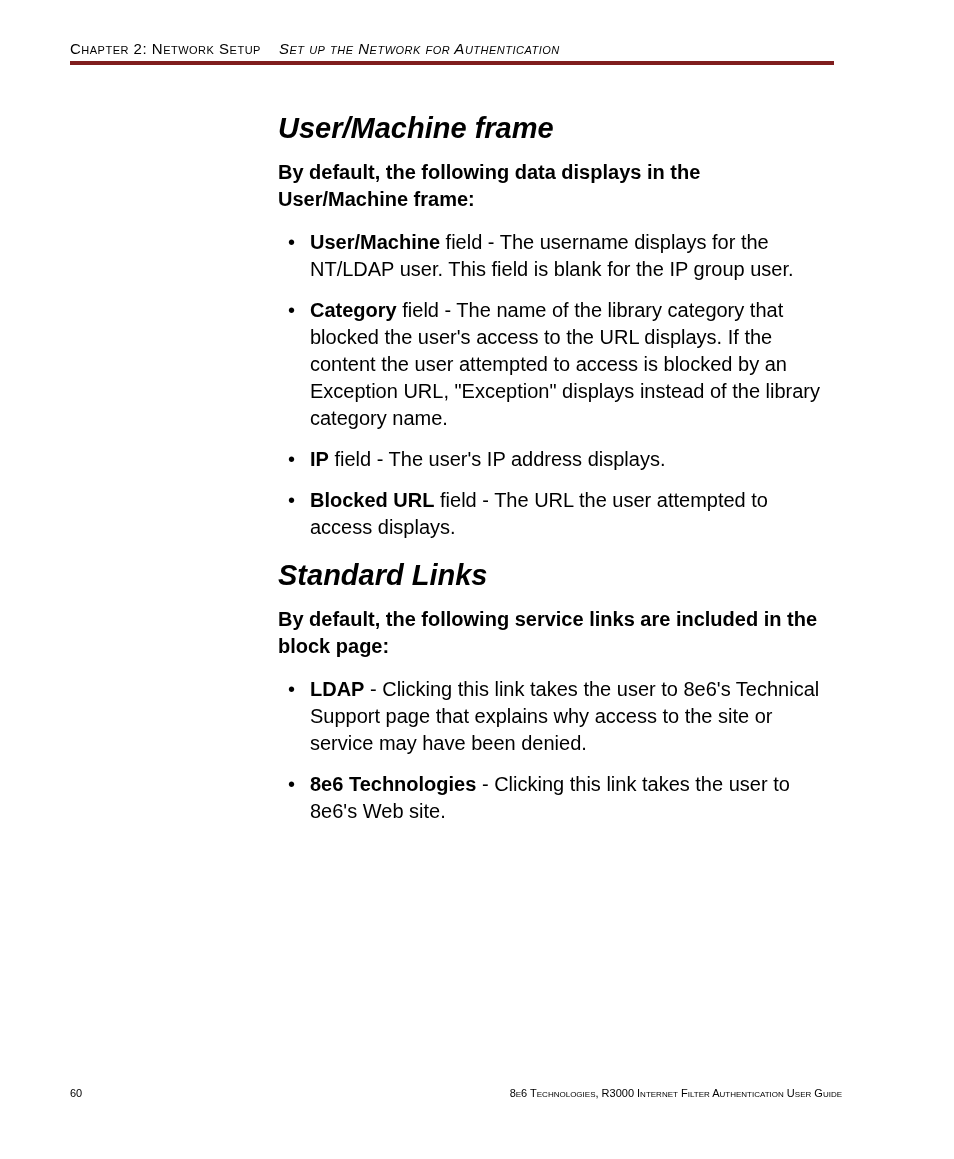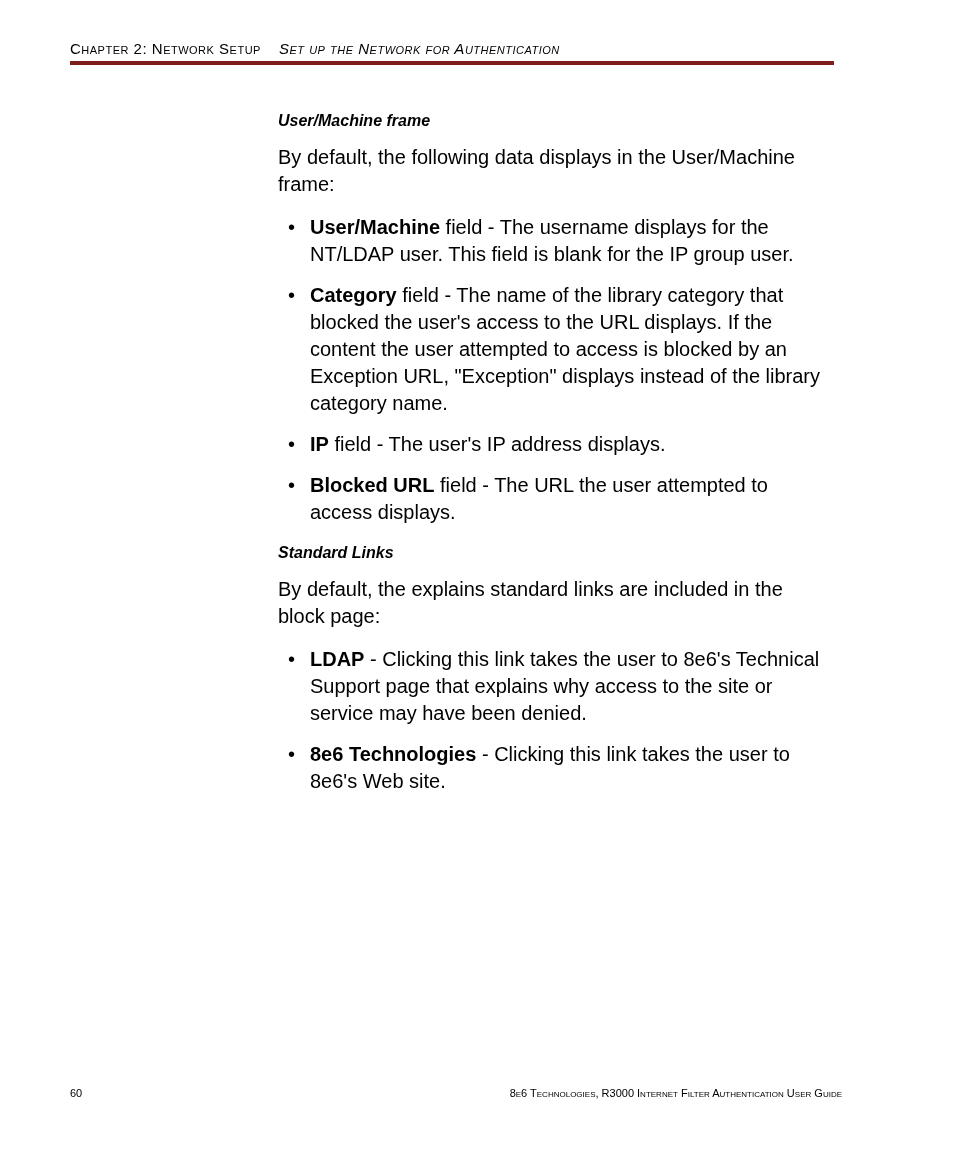--- a/index.html
+++ b/index.html
@@ -37,27 +37,28 @@
   .content {
     position: absolute;
     left: 278px;
     right: 120px;
     top: 100px;
   }
   h3 {
     font-family: Arial, Helvetica, sans-serif;
     font-weight: bold;
     font-style: italic;
-    font-size: 16px;
+    font-size: 29px;
     margin: 12px 0 14px 0;
   }
   p {
     font-size: 20px;
     line-height: 1.35;
     margin: 0 0 14px 0;
+    font-weight: bold;
   }
   ul {
     list-style: none;
     padding: 0;
     margin: 16px 0 18px 0;
   }
   li {
     font-size: 20px;
     line-height: 1.35;
     padding-left: 32px;
@@ -100,21 +101,21 @@
     <h3>User/Machine frame</h3>
     <p>By default, the following data displays in the User/Machine frame:</p>
     <ul>
       <li><b>User/Machine</b><span> field - The username displays for the NT/LDAP user. This field is blank for the IP group user.</span></li>
       <li><b>Category</b><span> field - The name of the library category that blocked the user's access to the URL displays. If the content the user attempted to access is blocked by an Exception URL, "Exception" displays instead of the library category name.</span></li>
       <li><b>IP</b><span> field - The user's IP address displays.</span></li>
       <li><b>Blocked URL</b><span> field - The URL the user attempted to access displays.</span></li>
     </ul>
 
     <h3>Standard Links</h3>
-    <p>By default, the explains standard links are included in the block page:</p>
+    <p>By default, the following service links are included in the block page:</p>
     <ul>
       <li><b>LDAP</b><span> - Clicking this link takes the user to 8e6's Technical Support page that explains why access to the site or service may have been denied.</span></li>
       <li><b>8e6 Technologies</b><span> - Clicking this link takes the user to 8e6's Web site.</span></li>
     </ul>
   </div>
 
   <div class="footer">
     <span class="footer-left">60</span>
     <span class="footer-right sc">8e6 Technologies, R3000 Internet Filter Authentication User Guide</span>
   </div>

